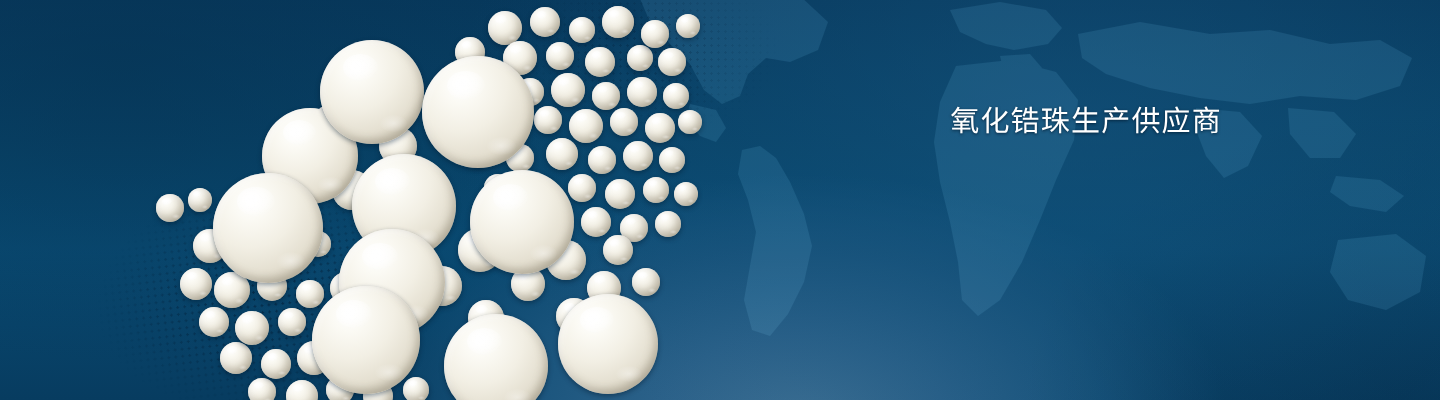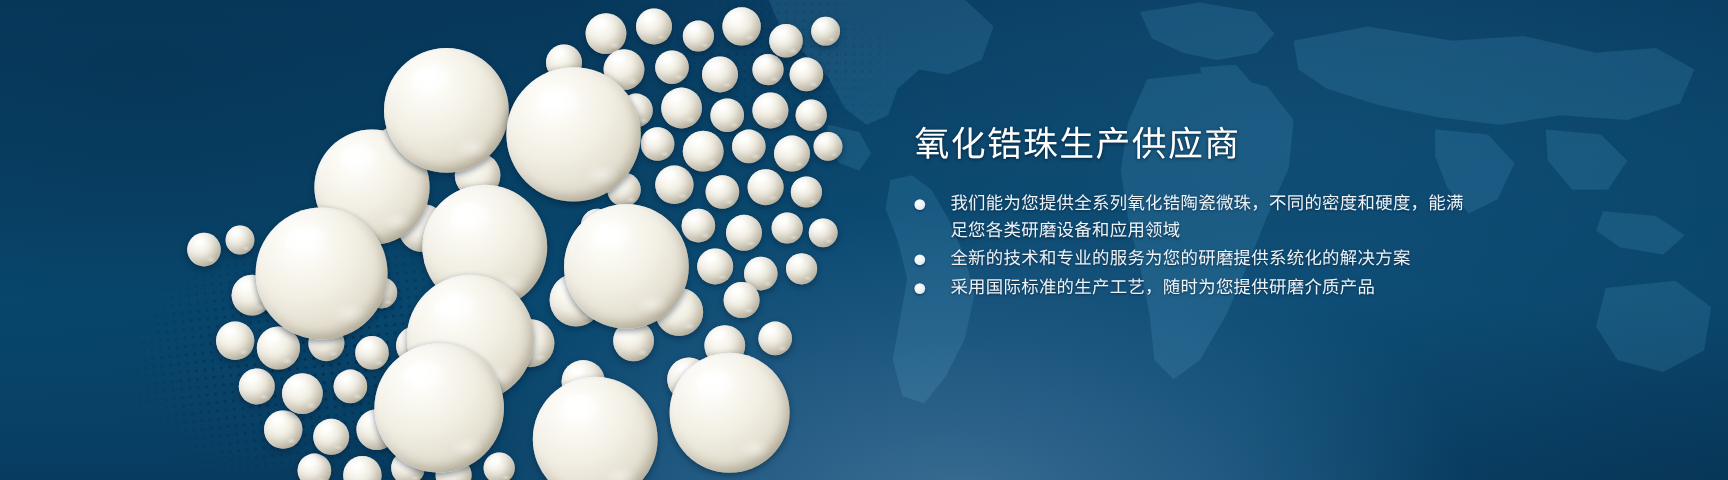--- a/index.html
+++ b/index.html
@@ -96,20 +96,21 @@
     width:26%; height:16%;
     border-radius:50%;
     background:radial-gradient(ellipse at 50% 50%, rgba(255,255,255,.38) 0%, rgba(255,255,255,0) 75%);
   }
 
   
   .content{
     position:absolute;
     left:762px; top:104px;
     width:460px;
+    text-align:right;
   }
   .headline{
     font-size:29px;
     font-weight:400;
     letter-spacing:1.2px;
     color:#ffffff;
     line-height:1.18;
     text-shadow:0 1px 3px rgba(2,22,40,.75);
     margin-bottom:21px;
     white-space:nowrap;
@@ -263,29 +264,15 @@
       <div class="bead" style="width: 110px; height: 110px; left: 213px; top: 173px; z-index: 110;"></div>
       <div class="bead" style="width: 106px; height: 106px; left: 339px; top: 229px; z-index: 106;"></div>
       <div class="bead" style="width: 104px; height: 104px; left: 470px; top: 170px; z-index: 104;"></div>
       <div class="bead" style="width: 108px; height: 108px; left: 312px; top: 286px; z-index: 108;"></div>
       <div class="bead" style="width: 104px; height: 104px; left: 444px; top: 314px; z-index: 104;"></div>
       <div class="bead" style="width: 100px; height: 100px; left: 558px; top: 294px; z-index: 100;"></div>
     </div>
 
   <div class="content">
     <h1 class="headline">氧化锆珠生产供应商</h1>
-    <ul class="bullets">
-      <li class="bullet">
-        <span class="dot"></span>
-        <span>我们能为您提供全系列氧化锆陶瓷微珠，不同的密度和硬度，能满足您各类研磨设备和应用领域</span>
-      </li>
-      <li class="bullet">
-        <span class="dot"></span>
-        <span>全新的技术和专业的服务为您的研磨提供系统化的解决方案</span>
-      </li>
-      <li class="bullet">
-        <span class="dot"></span>
-        <span>采用国际标准的生产工艺，随时为您提供研磨介质产品</span>
-      </li>
-    </ul>
   </div>
 
 </div>
 
 </body></html>

